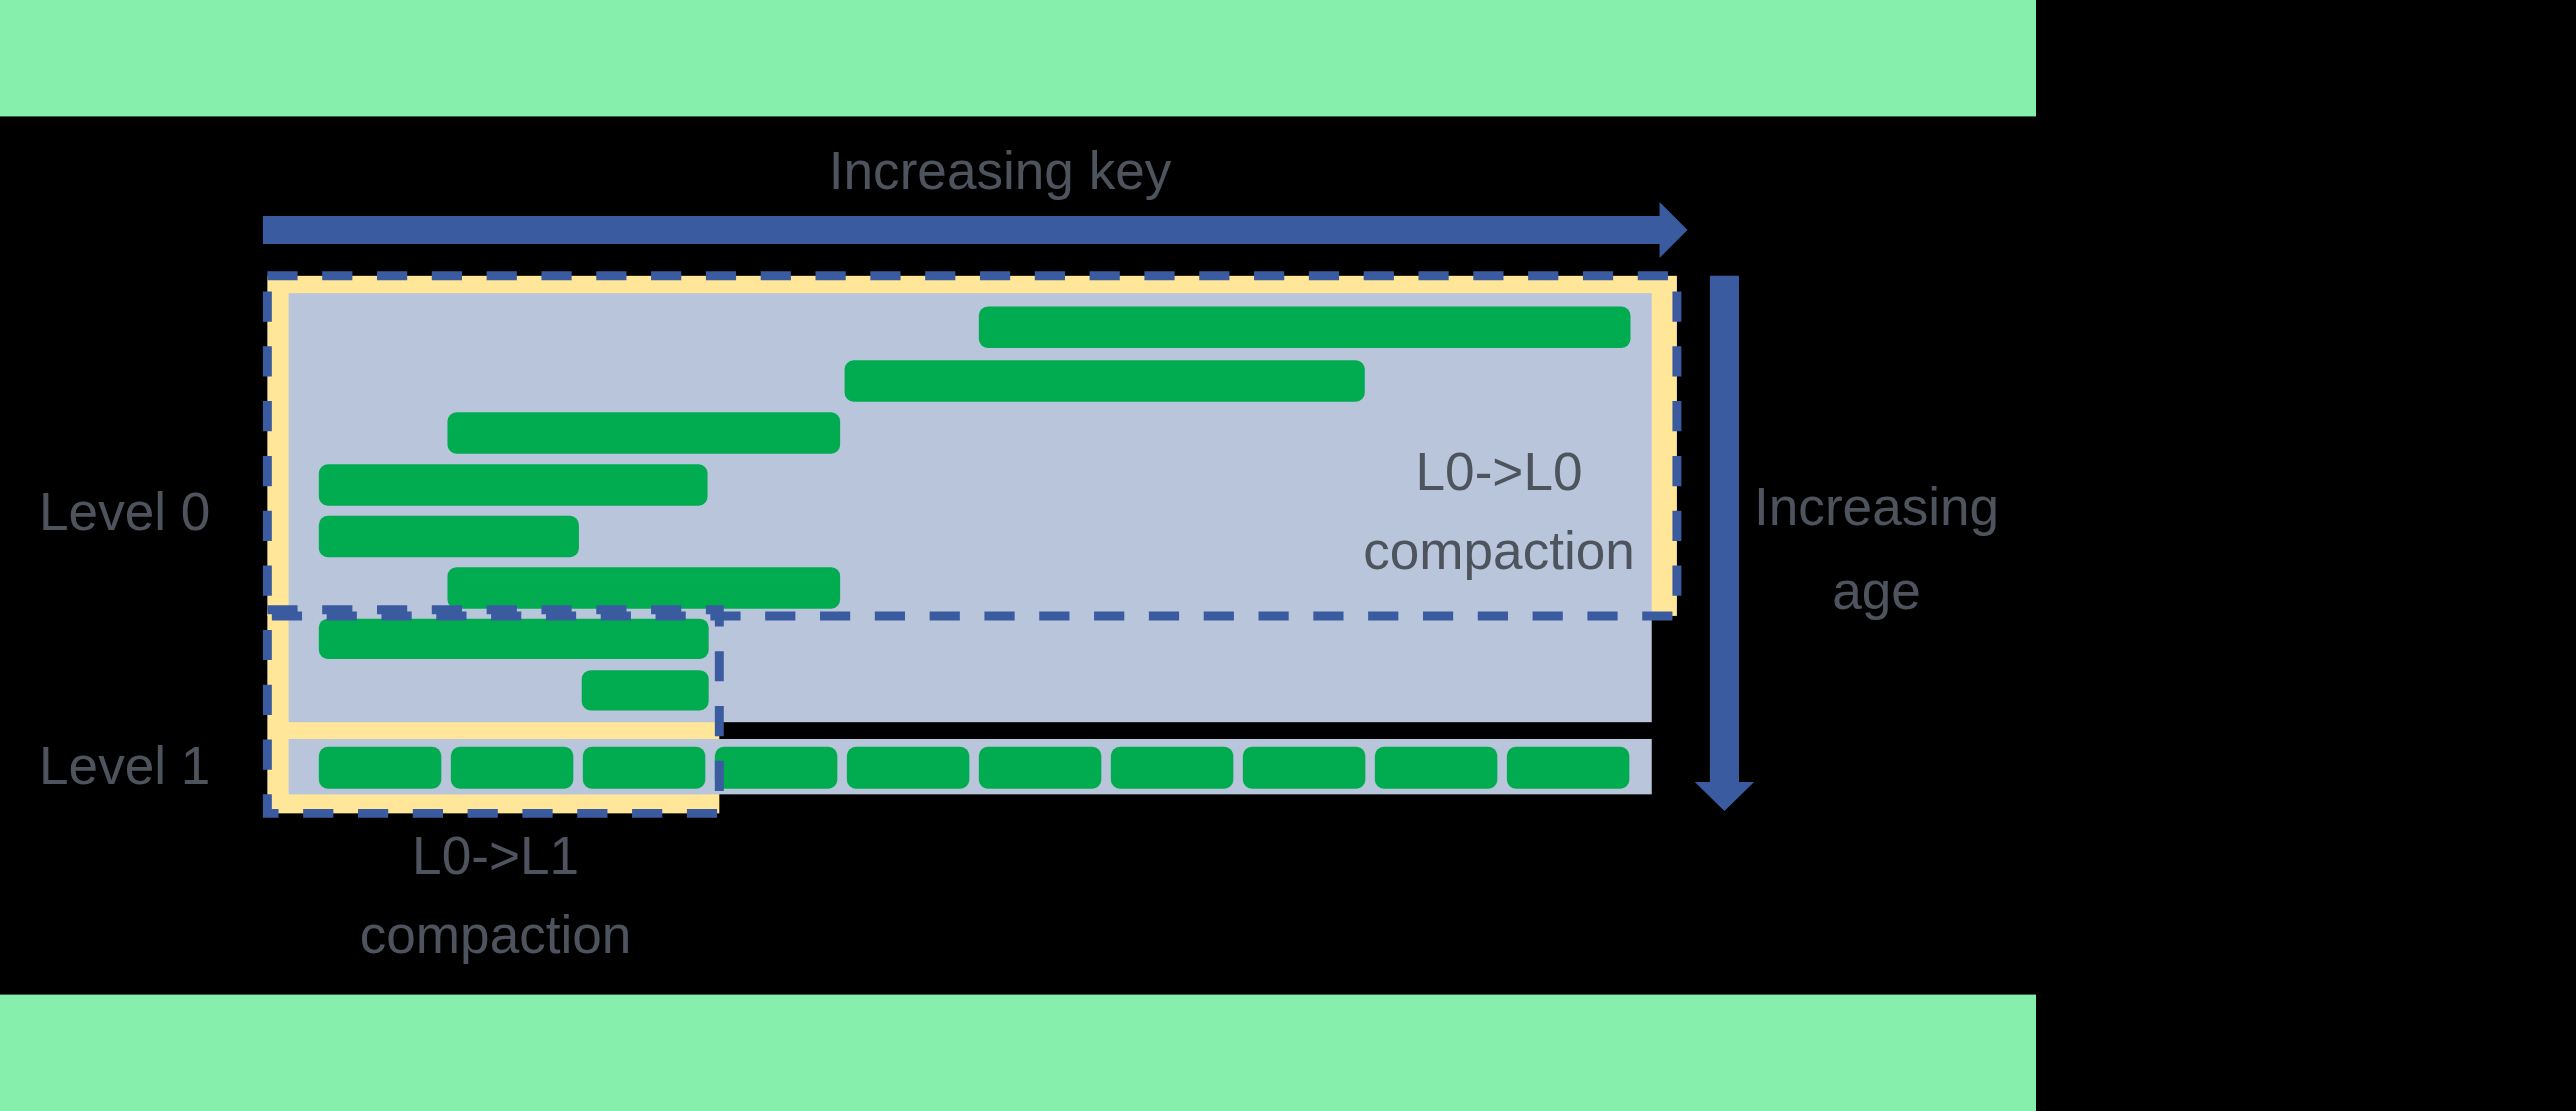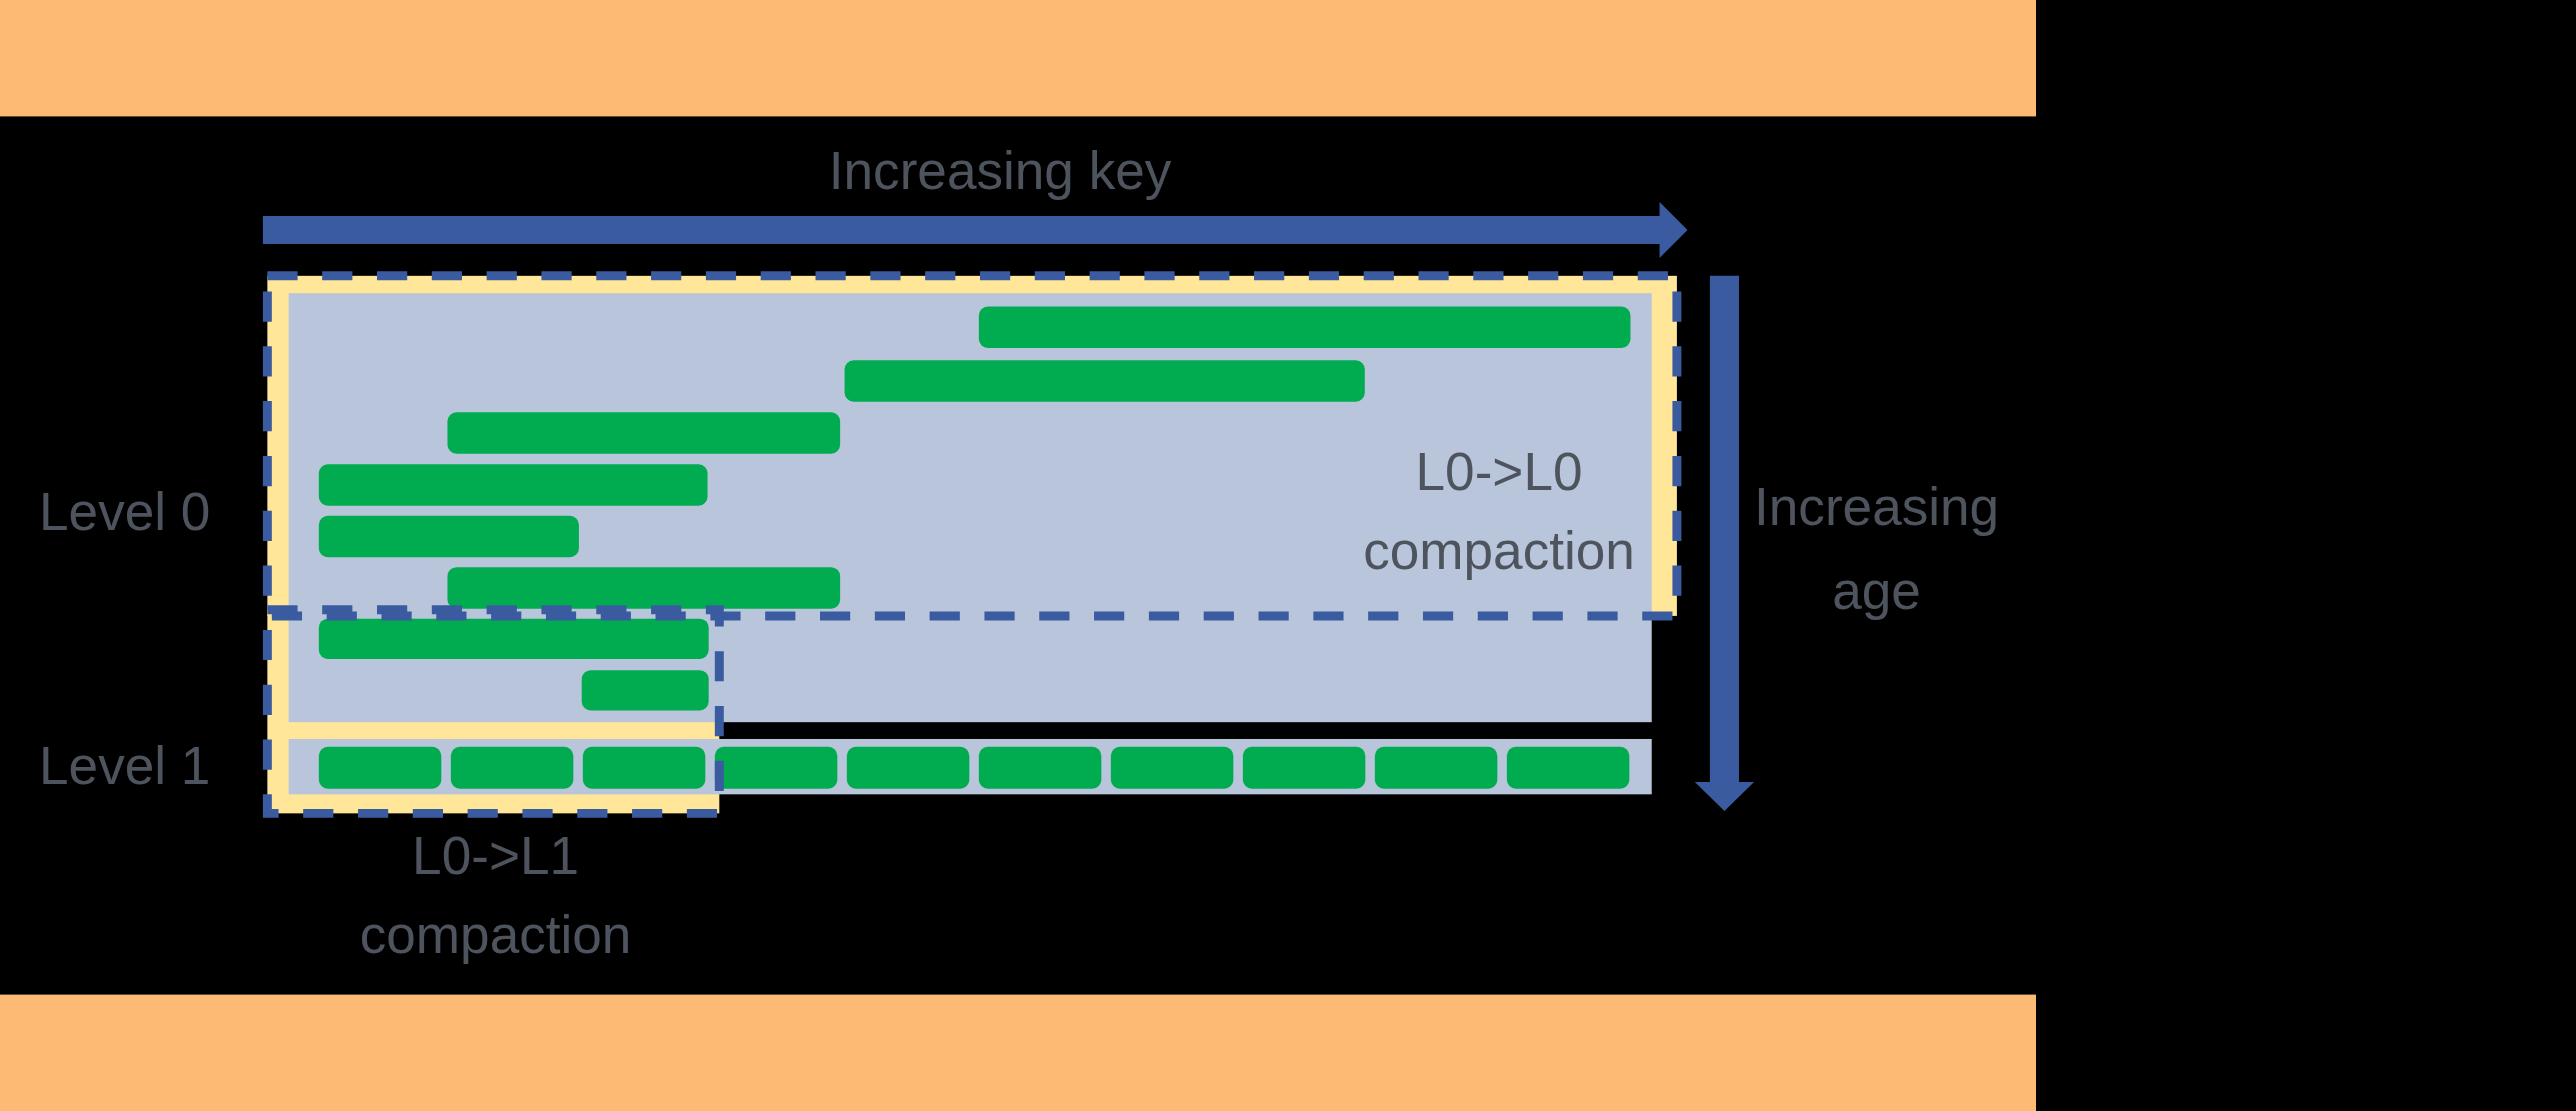--- a/index.html
+++ b/index.html
@@ -7,21 +7,21 @@
     padding: 0;
     background: #000000;
     width: 100%;
     height: 100%;
     overflow: hidden;
   }
   .slide {
     width: 2036px;
     height: 1111px;
     position: relative;
-    background: #fdba74;
+    background: #86efac;
   }
   svg {
     display: block;
     width: 100%;
     height: 100%;
   }
   text {
     font-family: "Liberation Sans", "DejaVu Sans", sans-serif;
     font-weight: 400;
   }

